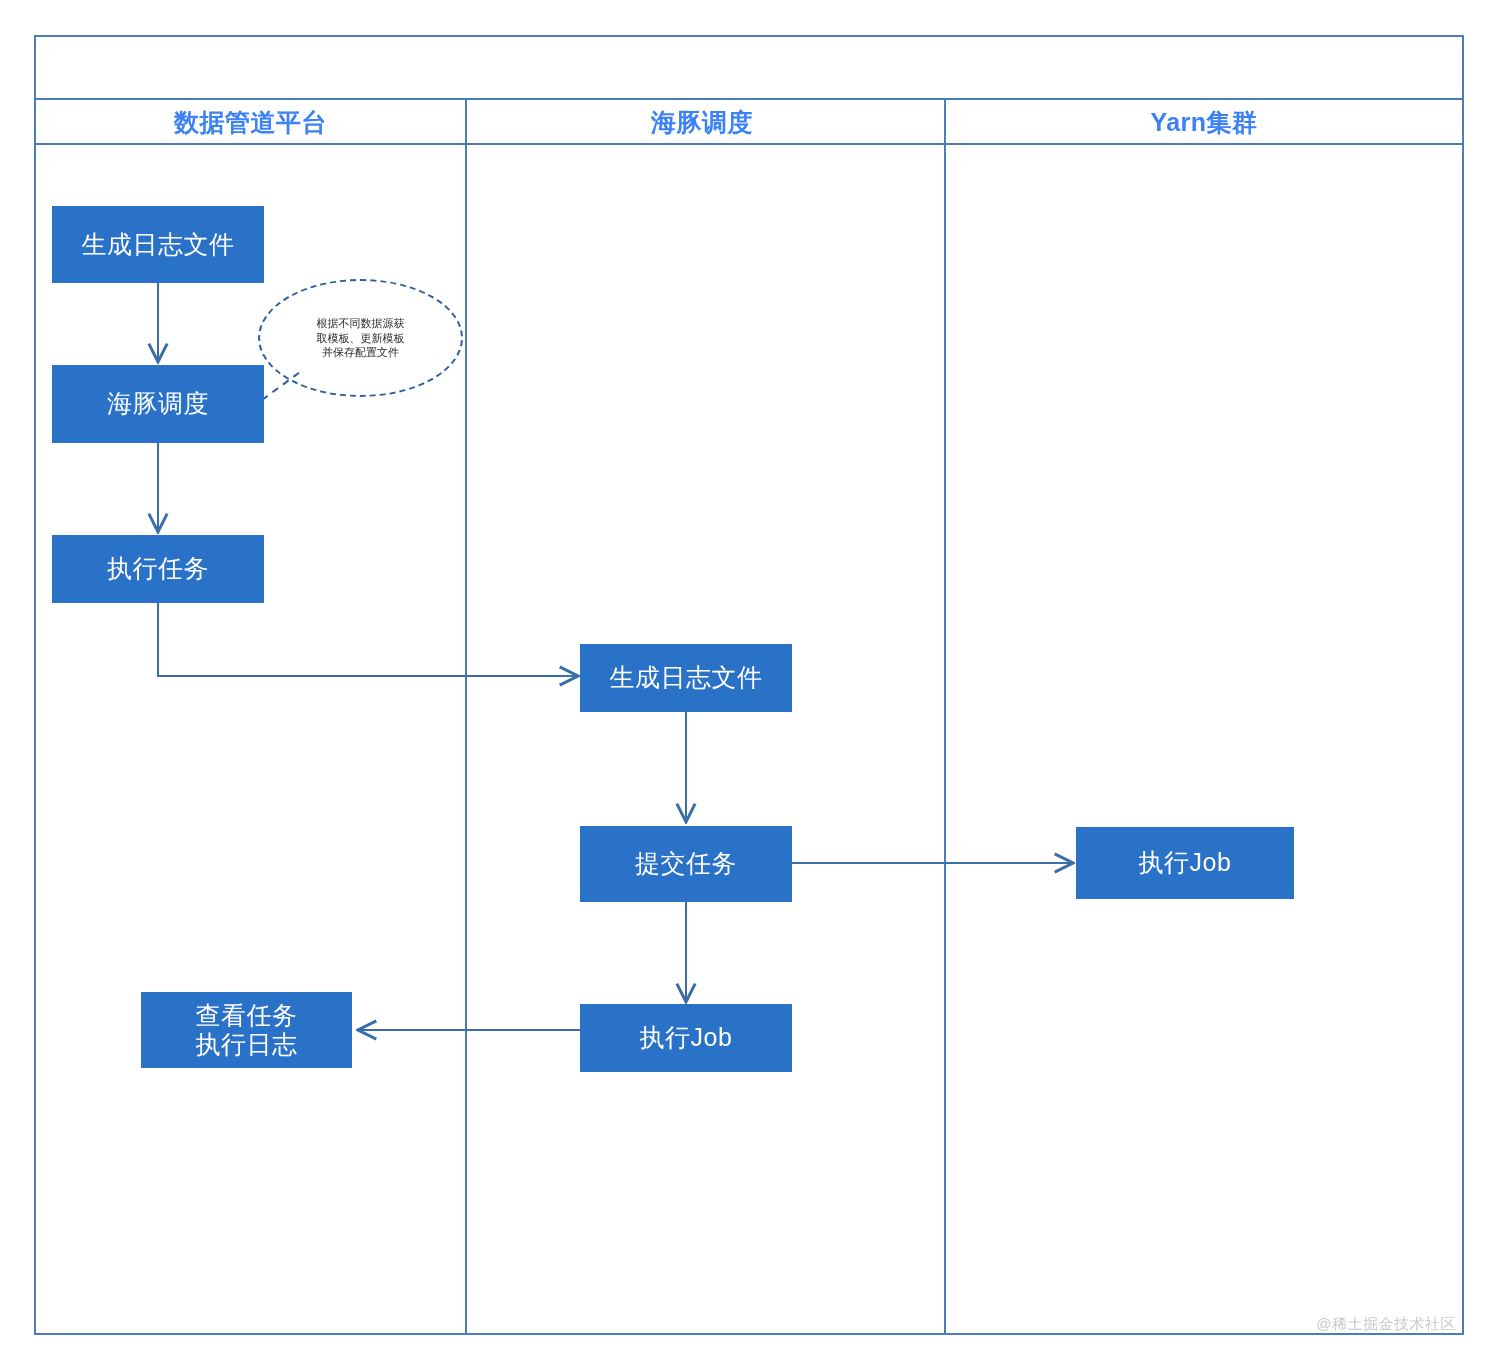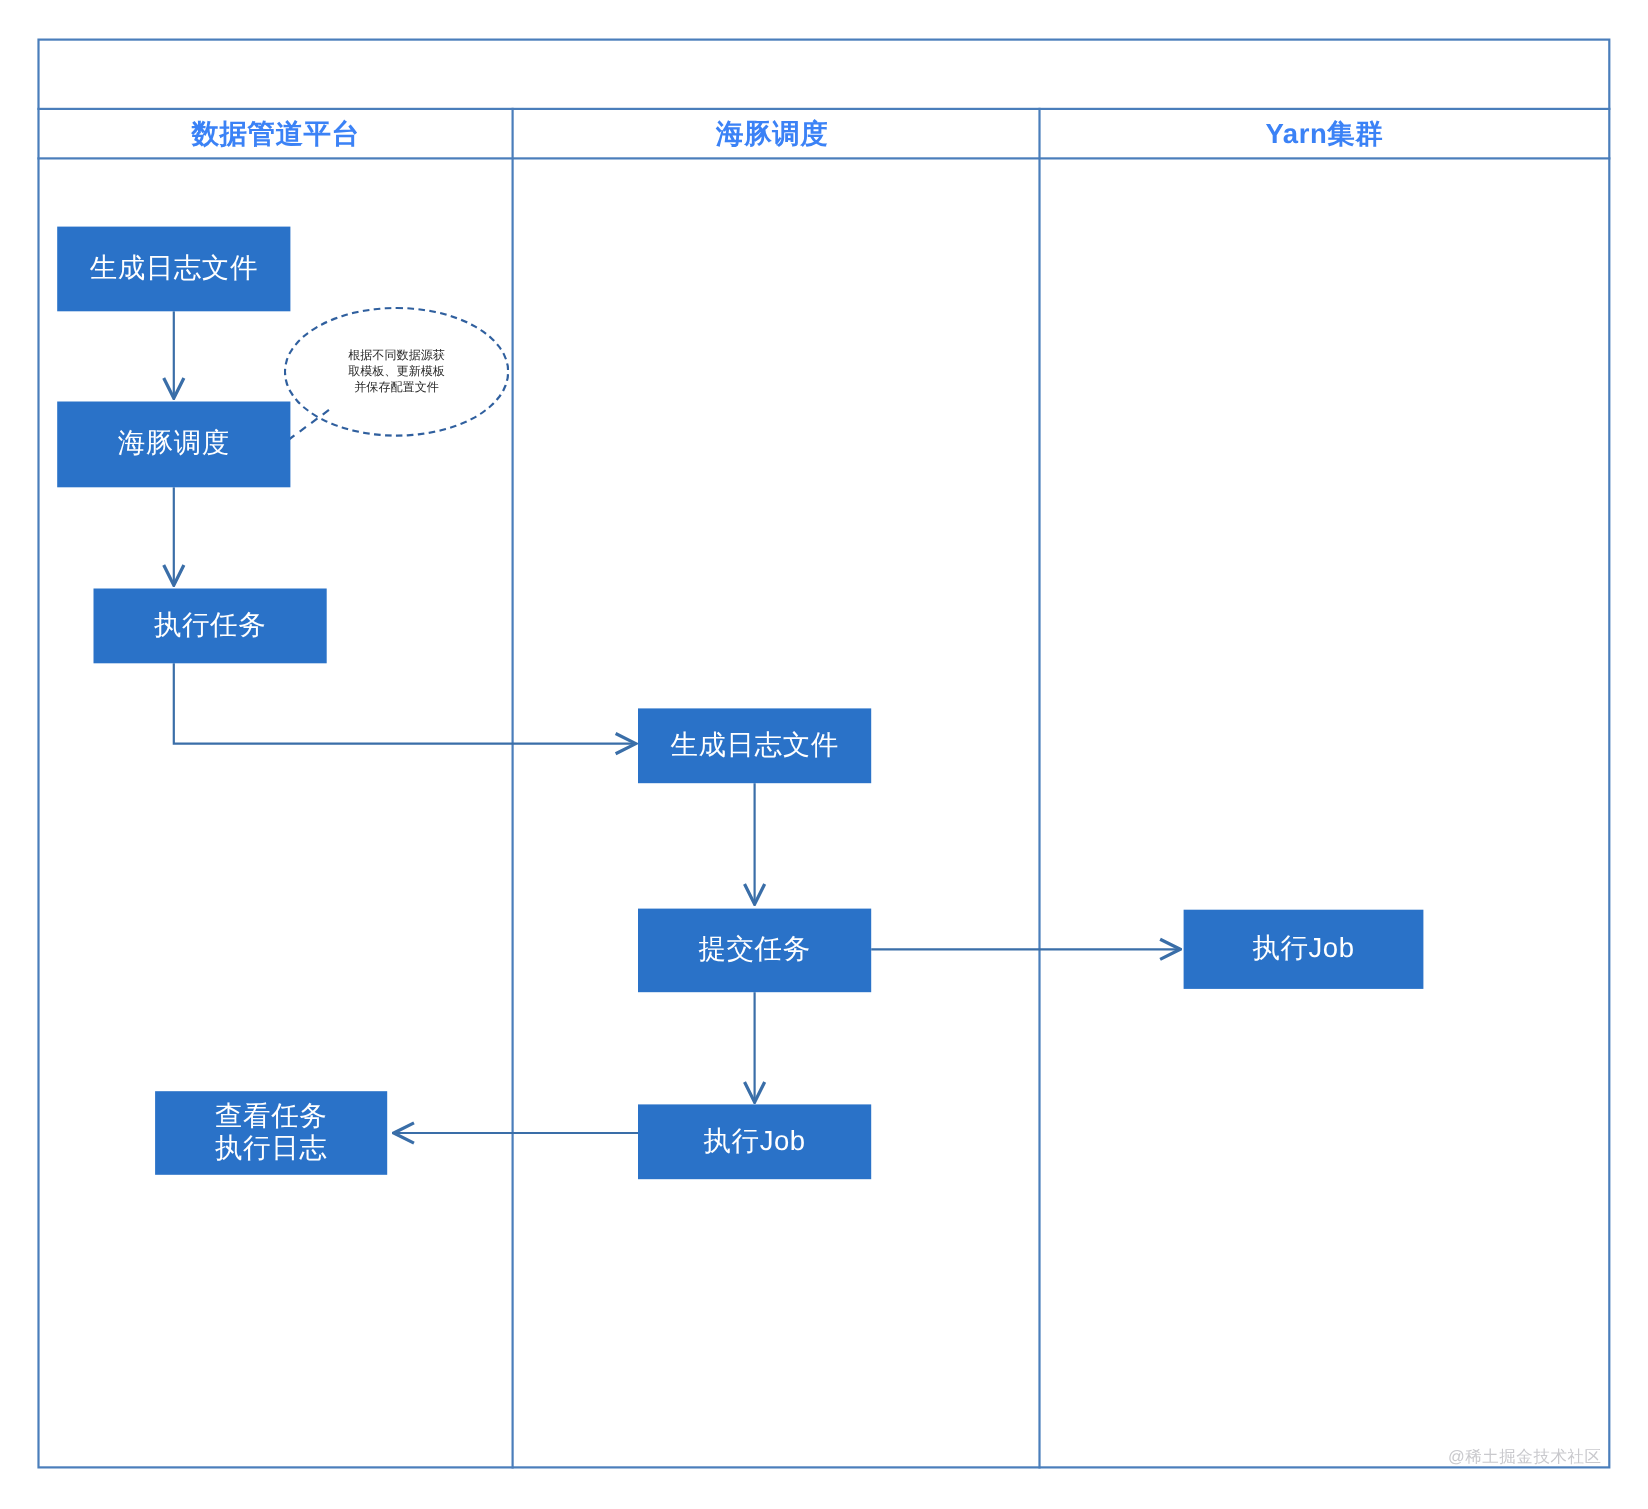--- a/index.html
+++ b/index.html
@@ -164,21 +164,21 @@
 
     <g stroke="#2f5f9e" stroke-width="2" fill="none" stroke-dasharray="7 6">
       <path d="M 262 400 L 300 372"></path>
     </g>
   </svg>
 
   <div class="node" style="left:52px; top:206px; width:212px; height:77px;">生成日志文件</div>
 
   <div class="node" style="left:52px; top:365px; width:212px; height:78px;">海豚调度</div>
 
-  <div class="node" style="left:52px; top:535px; width:212px; height:68px;margin-left:33px;">执行任务</div>
+  <div class="node" style="left:52px; top:535px; width:212px; height:68px;">执行任务</div>
 
   <div class="node" style="left:141px; top:992px; width:211px; height:76px;">查看任务
 执行日志</div>
 
   <div class="node" style="left:580px; top:644px; width:212px; height:68px;">生成日志文件</div>
 
   <div class="node" style="left:580px; top:826px; width:212px; height:76px;">提交任务</div>
 
   <div class="node" style="left:580px; top:1004px; width:212px; height:68px;">执行Job</div>
 

